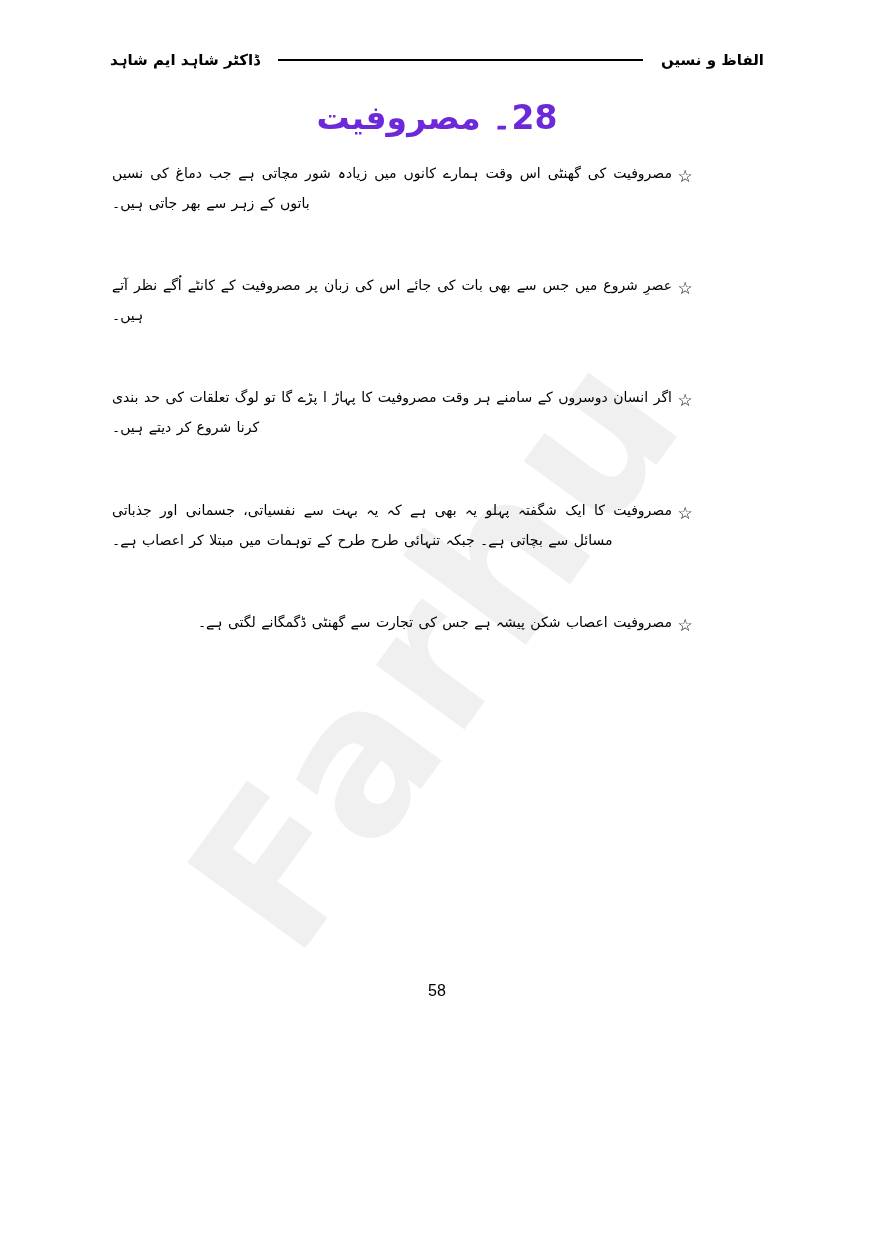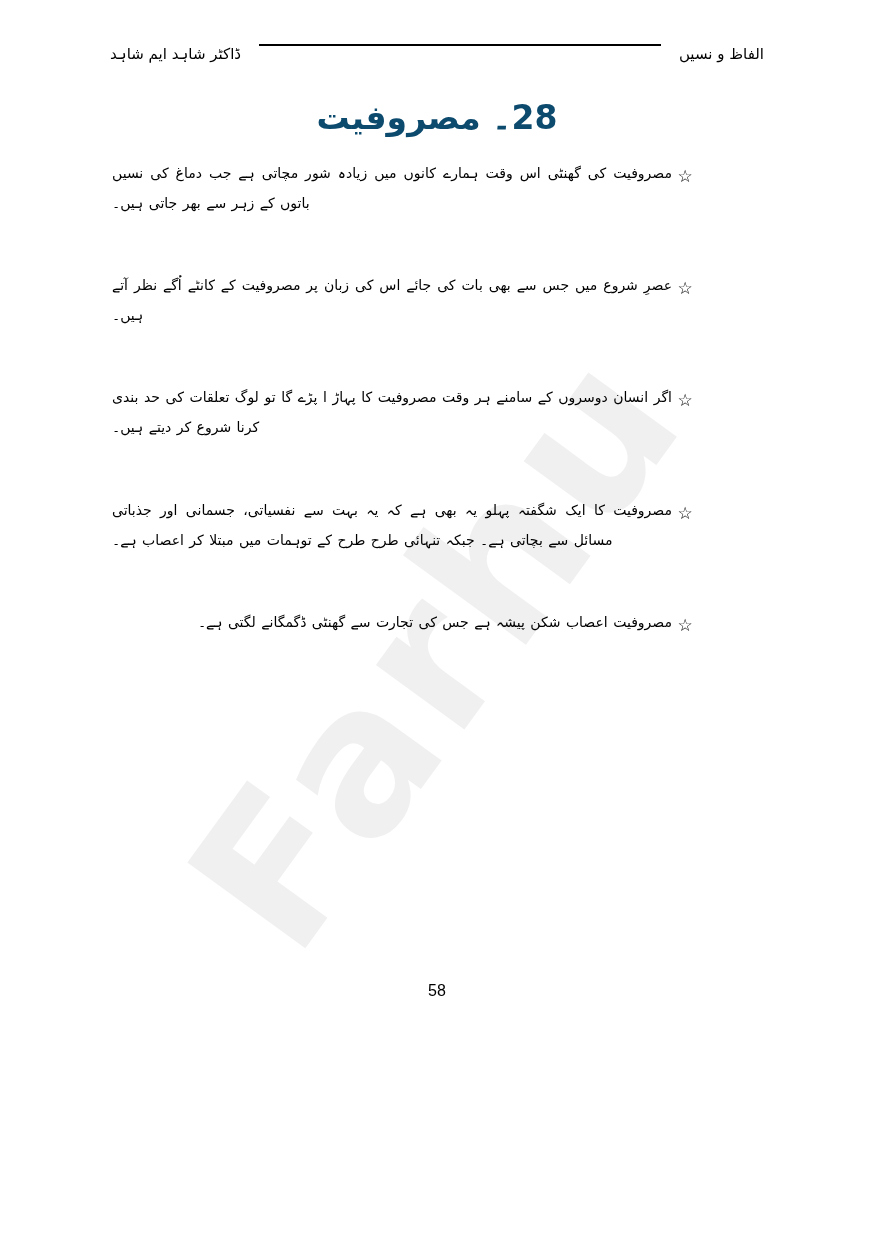--- a/index.html
+++ b/index.html
@@ -51,23 +51,24 @@
 
   
   .page-header {
     position: absolute;
     top: 44px;
     left: 110px;
     right: 110px;
     height: 32px;
     display: flex;
     flex-direction: row-reverse;
-    align-items: flex-start;
+    align-items: center;
     justify-content: space-between;
     z-index: 2;
+    font-weight: bold;
   }
 
   .header-author,
   .header-booktitle {
     font-family: "DejaVu Sans", "Liberation Sans", sans-serif;
     font-size: 15px;
     color: #000000;
     white-space: nowrap;
     line-height: 1.4;
     direction: rtl;
@@ -90,21 +91,21 @@
   .chapter-title {
     position: absolute;
     top: 98px;
     left: 0;
     right: 0;
     text-align: center;
     z-index: 2;
     font-family: "DejaVu Sans", "Liberation Sans", sans-serif;
     font-size: 33px;
     font-weight: 700;
-    color: #0c4a6e;
+    color: #6d28d9;
     direction: rtl;
     line-height: 1.2;
   }
 
   
   .content {
     position: absolute;
     top: 158px;
     left: 112px;
     width: 586px;

